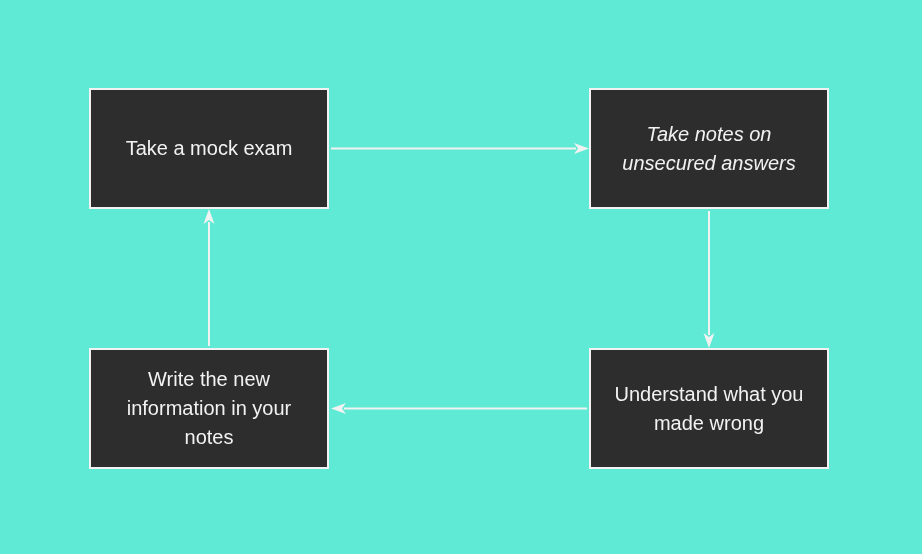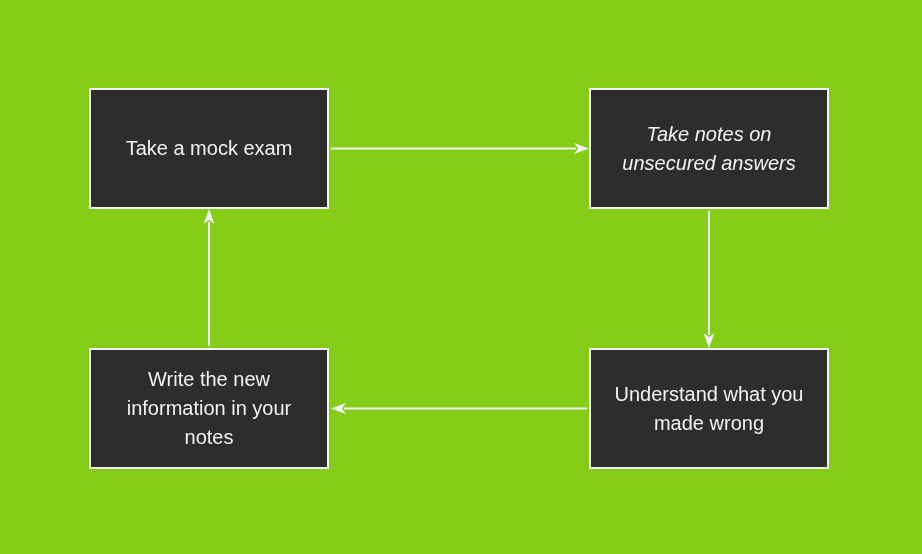--- a/index.html
+++ b/index.html
@@ -7,21 +7,21 @@
     padding: 0;
   }
   body {
     font-family: "Liberation Sans", sans-serif;
     background: #29292b;
   }
   .canvas {
     position: relative;
     width: 922px;
     height: 554px;
-    background: #84cc16;
+    background: #5eead4;
     overflow: hidden;
   }
   .node {
     position: absolute;
     width: 240px;
     height: 121px;
     background: #2d2d2d;
     border: 2px solid #f2f2f2;
     box-sizing: border-box;
     display: flex;

